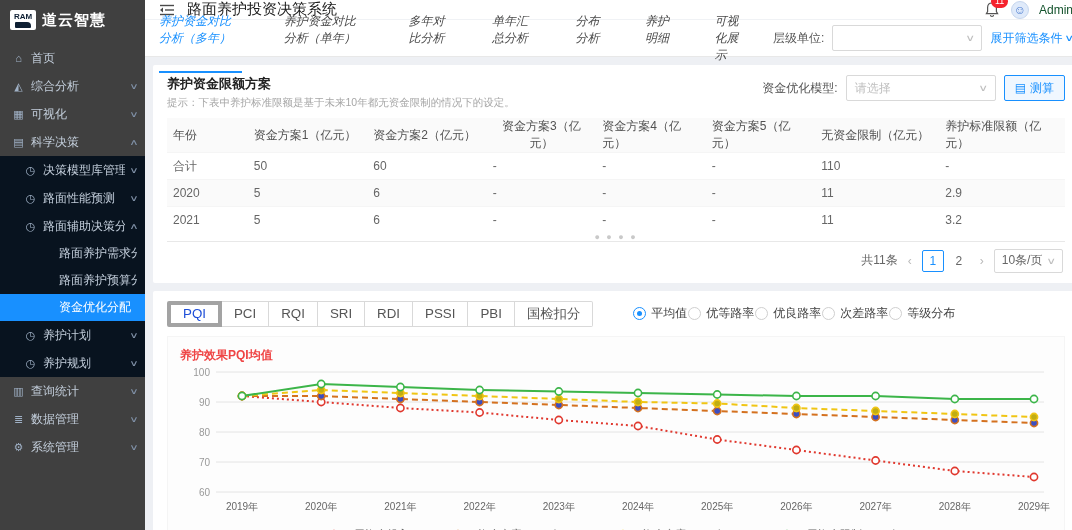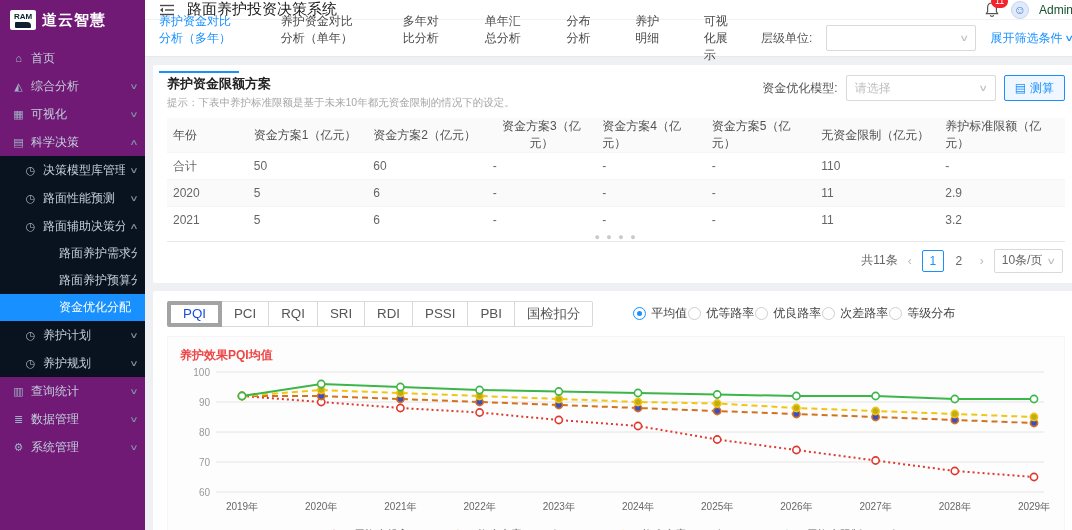--- a/index.html
+++ b/index.html
@@ -1,20 +1,20 @@
 <!DOCTYPE html>
 <html><head>
 <meta charset="utf-8">
 <style>
   * { margin:0; padding:0; box-sizing:border-box; }
   html,body { width:1072px; height:530px; overflow:hidden; }
   body { font-family:"Liberation Sans","DejaVu Sans",sans-serif; background:#eef0f4; font-size:12px; color:#333; display:flex; }
 
   
-  .sidebar { width:145px; min-width:145px; height:530px; background:#701a75; color:#c3cedb; display:flex; flex-direction:column;justify-content:space-between; }
+  .sidebar { width:145px; min-width:145px; height:530px; background:#404040; color:#c3cedb; display:flex; flex-direction:column;justify-content:space-between; }
   .logo { height:40px; display:flex; align-items:center; padding-left:10px; gap:6px; }
   .logo-badge { background:#fff; color:#0e1f33; font-weight:bold; font-size:8px; width:26px; height:20px; border-radius:2px; display:flex; flex-direction:column; align-items:center; justify-content:center; line-height:1; }
   .logo-badge .road { width:16px; height:6px; background:#0e1f33; border-radius:1px 4px 1px 1px; margin-top:1px; }
   .logo-text { color:#fff; font-weight:bold; font-size:15px; letter-spacing:1px; }
   .menu { flex:1; display:flex; flex-direction:column; padding-top:4px; }
   .menu-item { height:28px; display:flex; align-items:center; gap:6px; padding:0 8px 0 12px; cursor:pointer; font-size:12px; white-space:nowrap; }
   .menu-item .mi-icon { width:13px; font-size:11px; text-align:center; color:#9fb0c5; }
   .menu-item .mi-label { flex:1; overflow:hidden; }
   .menu-item .mi-chev { font-size:8px; color:#7f90a6; transform:scaleX(1.6); }
   .menu-item.lvl1 { padding-left:24px; background:#08131f; }
@@ -27,25 +27,25 @@
   .topbar { height:32px; background:#fff; display:flex; align-items:center; padding:0 14px; gap:12px; }
   .fold-icon { width:16px; height:16px; cursor:pointer; }
   .page-title { font-size:15px; font-weight:normal; color:#1b1b1b; flex:1; }
   .top-right { display:flex; align-items:center; gap:10px; }
   .bell-wrap { position:relative; width:18px; height:18px; cursor:pointer; }
   .badge { position:absolute; top:-6px; left:8px; background:#f5222d; color:#fff; font-size:9px; line-height:1; padding:2px 4px; border-radius:8px; }
   .avatar { width:18px; height:18px; border-radius:50%; background:#dfeafa; border:1px solid #c6d6ee; color:#4a7bd0; font-size:12px; display:flex; align-items:center; justify-content:center; cursor:pointer; }
   .admin-name { color:#14532d; cursor:pointer; }
 
   .tabbar { height:38px; background:#fff; border-bottom:1px solid #e8e8e8; display:flex; align-items:center; padding:0 14px; margin-top:0; border-top:1px solid #f0f2f5; }
-  .tabs { display:flex; gap:42px; flex:1; }
+  .tabs { display:flex; gap:42px; flex:1;font-style:italic; }
   .tab { color:#4a4a4a; cursor:pointer; padding:10px 0 9px; position:relative; }
   .tab.active { color:#1890ff; }
   .tab.active::after { content:""; position:absolute; left:0; right:0; bottom:0; height:2px; background:#1890ff; }
-  .filter-zone { display:flex; align-items:center; gap:14px;margin-left:24px; }
+  .filter-zone { display:flex; align-items:center; gap:8px;margin-left:24px; }
   .filter-label { color:#555; }
   .select-box { background:#fff; border:1px solid #d9d9d9; border-radius:2px; height:26px; display:flex; align-items:center; justify-content:space-between; padding:0 8px; color:#bfbfbf; cursor:pointer; }
   .select-box .chev { color:#bfbfbf; font-size:9px; transform:scaleX(1.5); }
   .sel-unit { width:150px; }
   .expand-link { color:#1890ff; cursor:pointer; display:flex; align-items:center; gap:4px; }
   .expand-link .chev { font-size:9px; transform:scaleX(1.5); }
 
   .card { background:#fff; margin:8px 8px 0; border-radius:2px; padding:10px 14px 6px; }
 
   

